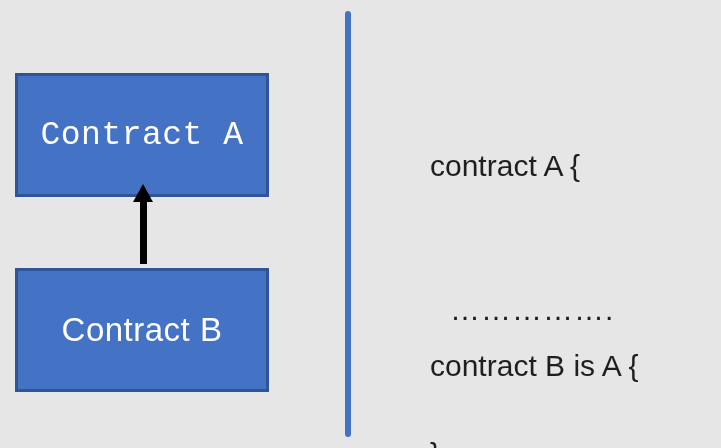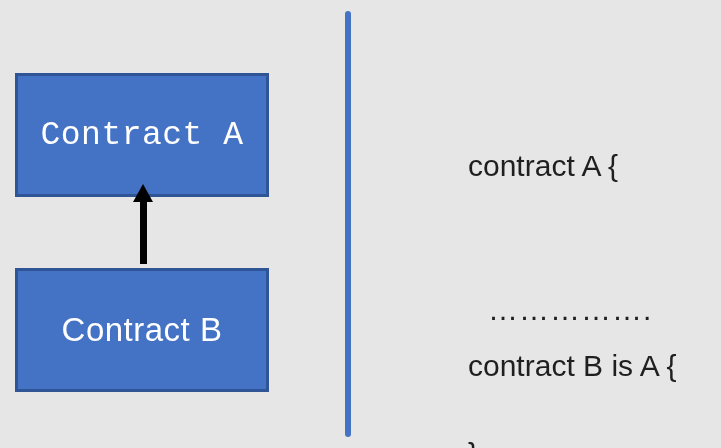--- a/index.html
+++ b/index.html
@@ -68,21 +68,21 @@
   .code-block {
     position: absolute;
     left: 430px;
     color: #1f1f1f;
     font-size: 30px;
     line-height: 48px;
     white-space: pre;
   }
   .code-block-a { top: 46px; }
   .code-block-b { top: 246px; }
-  .code-line { height: 48px; margin-left: 38px; }
+  .code-line { height: 48px; }
   .dots-line {
     padding-left: 20px;
     letter-spacing: 1px;
   }
 </style>
 </head>
 <body>
 
 <div class="canvas">
 

